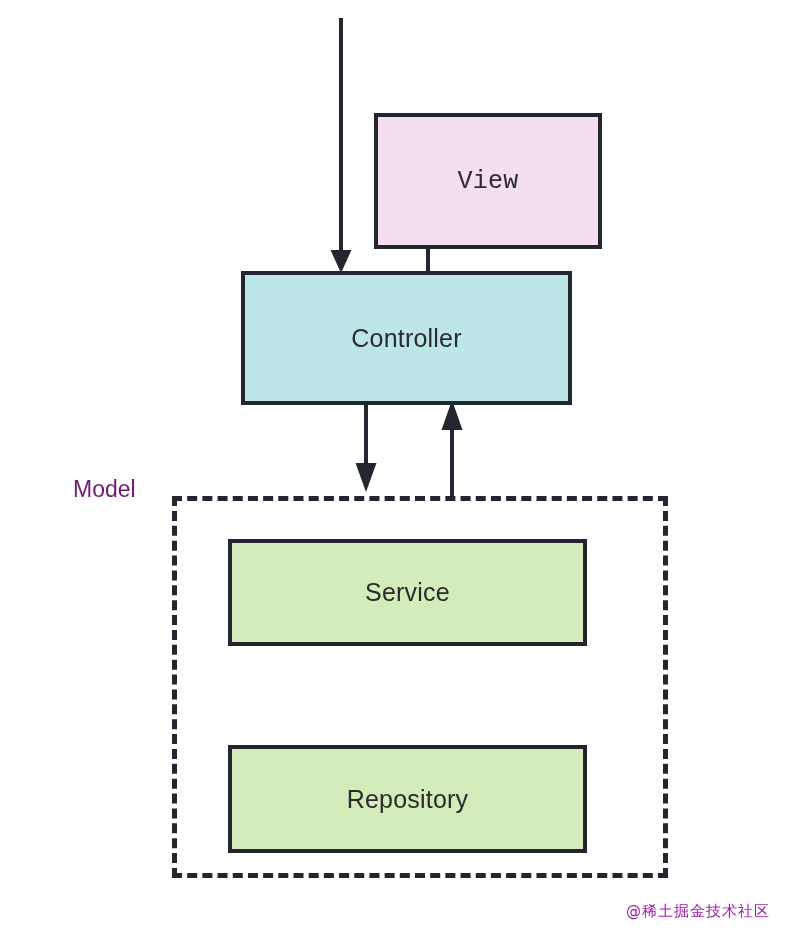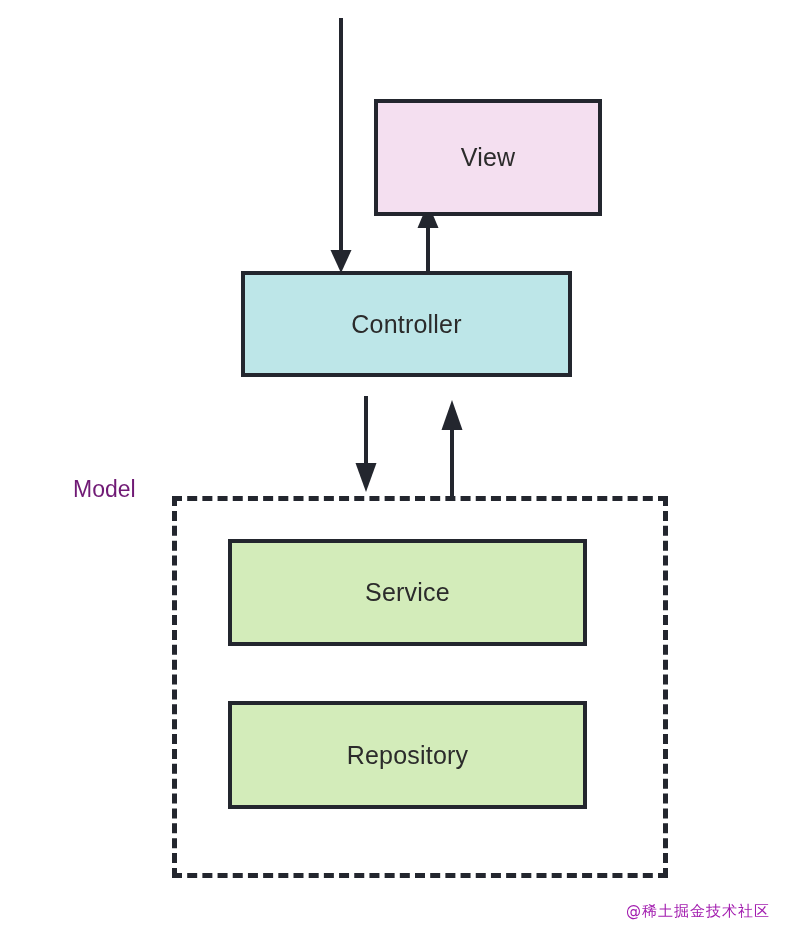--- a/index.html
+++ b/index.html
@@ -34,29 +34,30 @@
     justify-content: center;
     color: #2b2b2b;
     font-size: 25px;
     font-weight: 400;
     letter-spacing: 0.2px;
     line-height: 1;
     font-family: "Liberation Sans", "DejaVu Sans", sans-serif;
   }
   #node-view {
     left: 374px;
-    top: 99px;
+    top: 113px;
     width: 228px;
-    height: 117px;
+    height: 136px;
+    font-family: Liberation Mono, monospace;
   }
   #node-controller {
     left: 241px;
     top: 271px;
     width: 331px;
-    height: 106px;
+    height: 134px;
   }
   #node-service {
     left: 228px;
     top: 539px;
     width: 359px;
     height: 107px;
   }
   #node-repository {
     left: 228px;
     top: 701px;
@@ -140,19 +141,19 @@
   </div>
 
   <div class="node" id="node-controller" style="background:#bde6e8;">
     <span>Controller</span>
   </div>
 
   <div class="node" id="node-service" style="background:#d3ecba;">
     <span>Service</span>
   </div>
 
-  <div class="node" id="node-repository" style="background:#d3ecba;">
+  <div class="node" id="node-repository" style="background:#d3ecba;margin-top:44px;">
     <span>Repository</span>
   </div>
 
   <div id="watermark">@稀土掘金技术社区</div>
 
 </div>
 
 </body></html>

